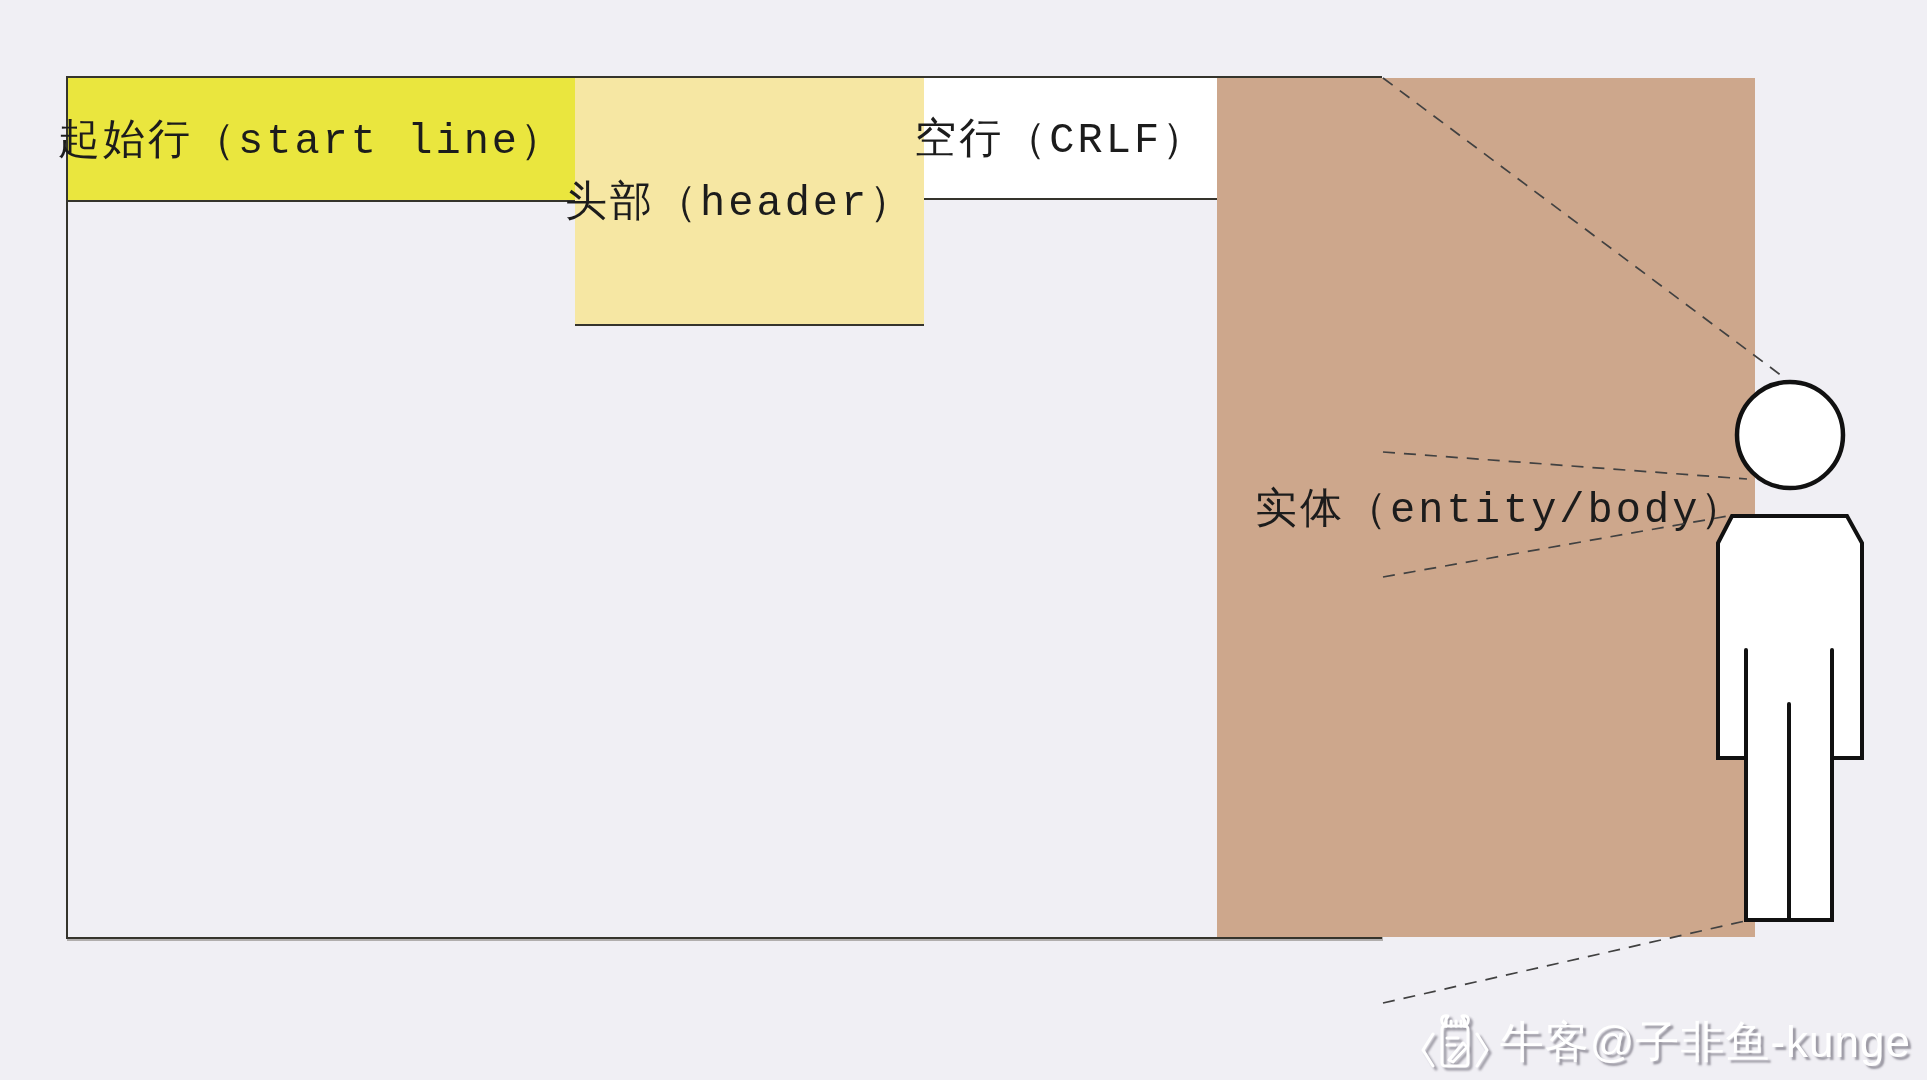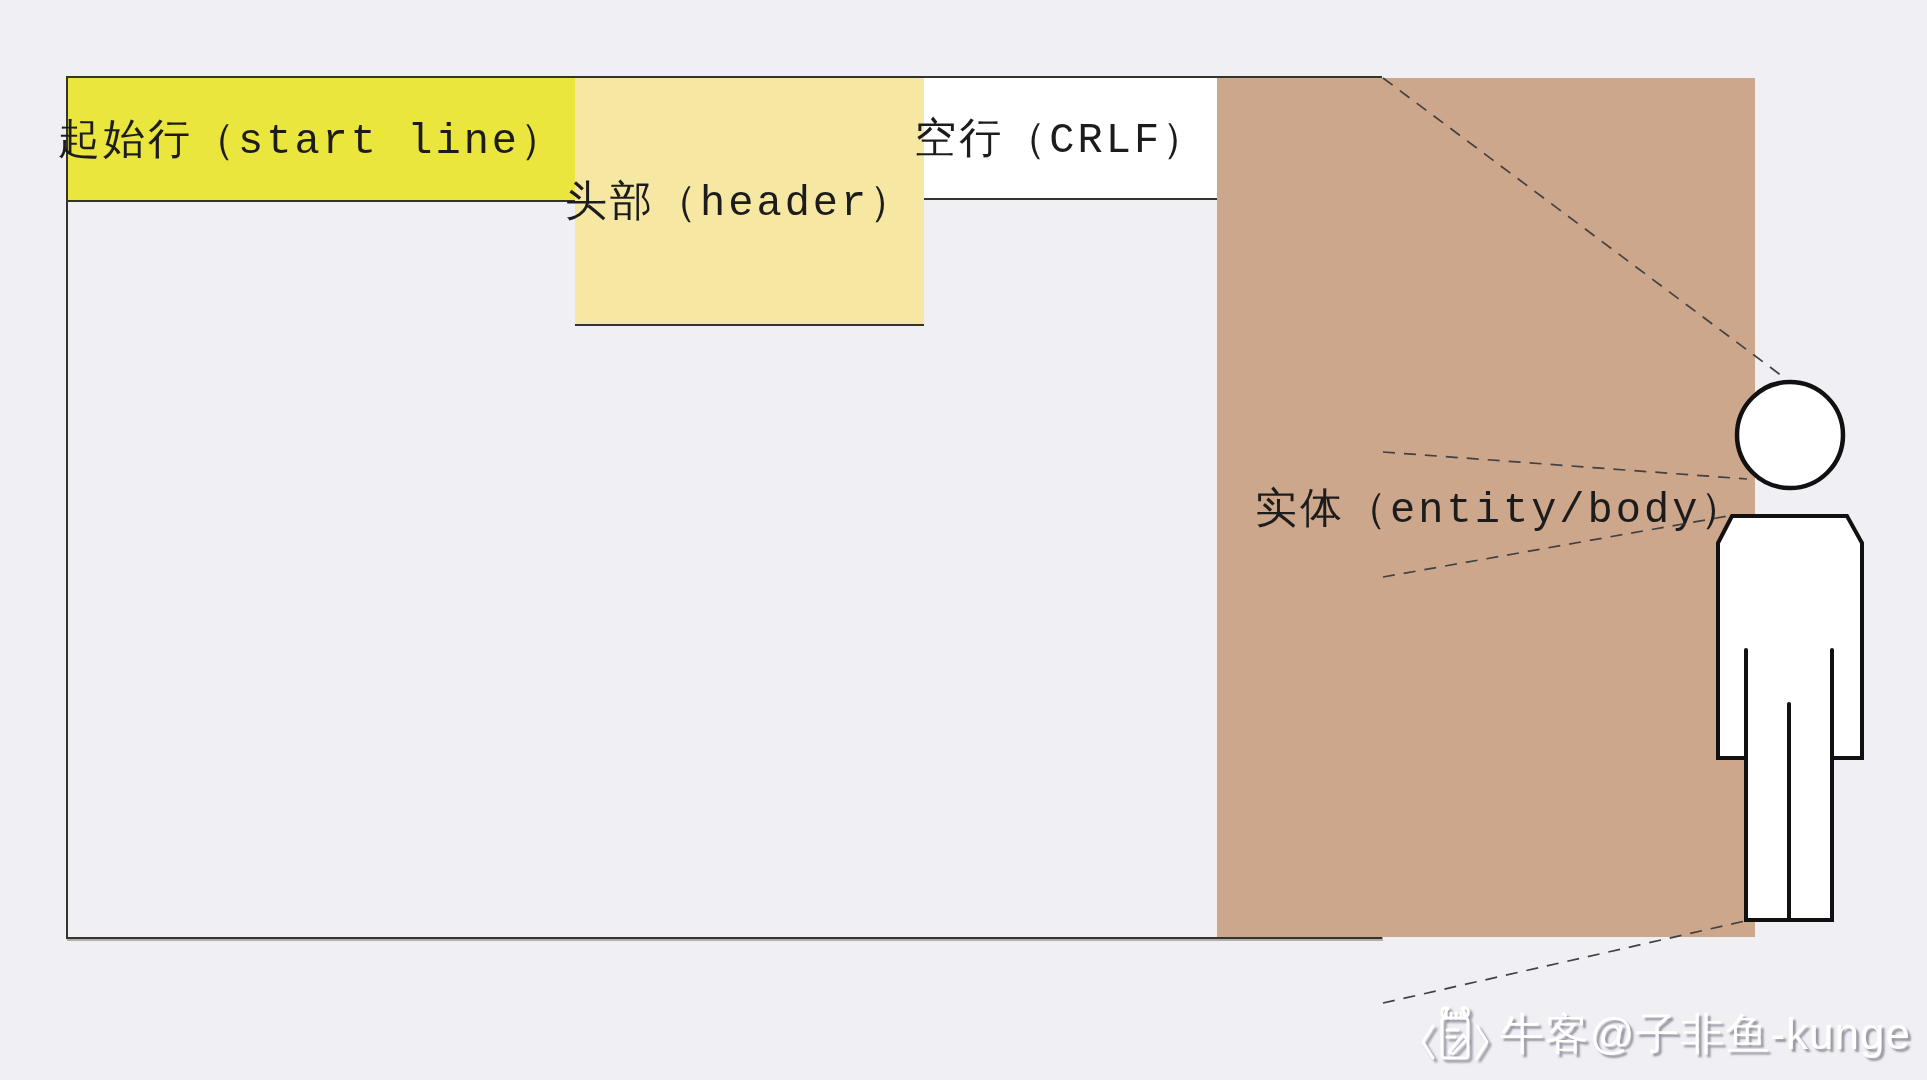--- a/index.html
+++ b/index.html
@@ -57,21 +57,21 @@
     top: 0;
     width: 1927px;
     height: 1080px;
     pointer-events: none;
   }
 
   
   .watermark {
     position: absolute;
     right: 16px;
-    bottom: 16px;
+    bottom: 8px;
     display: flex;
     align-items: center;
     gap: 8px;
   }
   .watermark-text {
     font-family: "Liberation Sans", "DejaVu Sans", sans-serif;
     font-size: 44px;
     font-weight: 400;
     color: #ffffff;
     letter-spacing: 1px;

